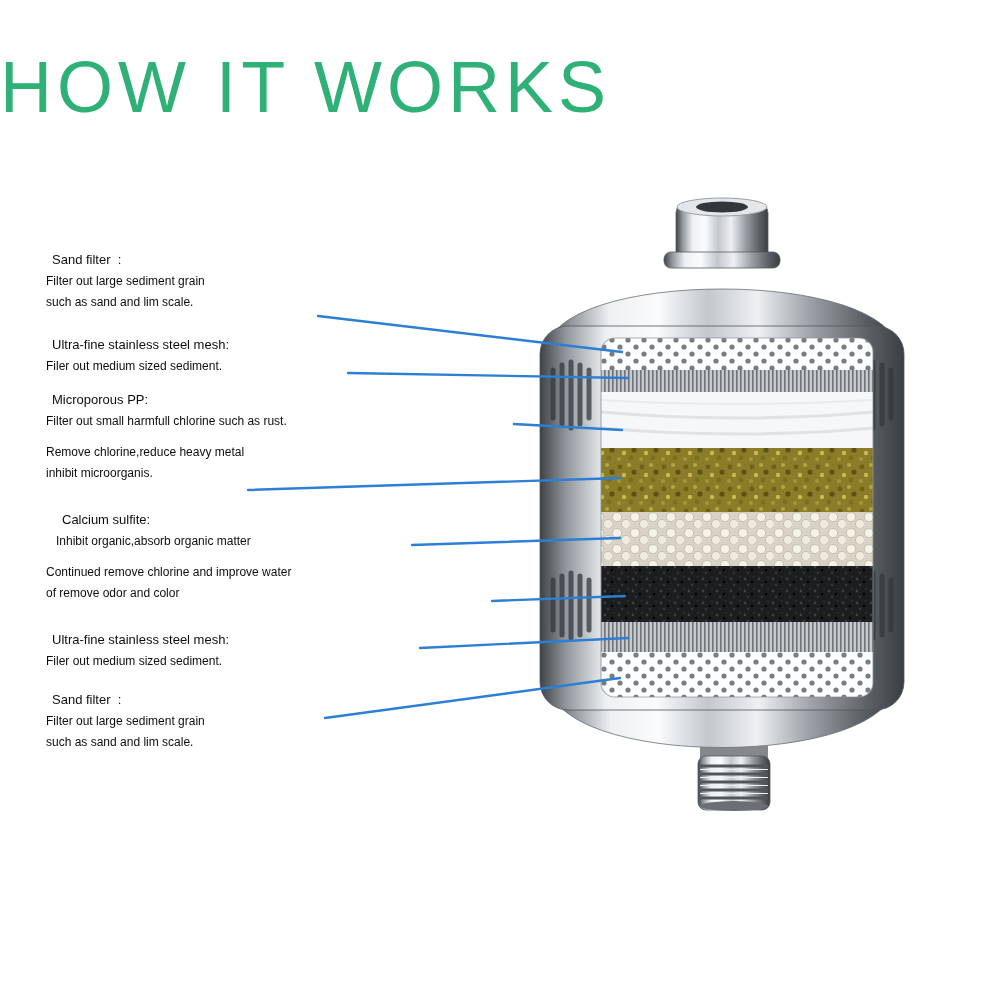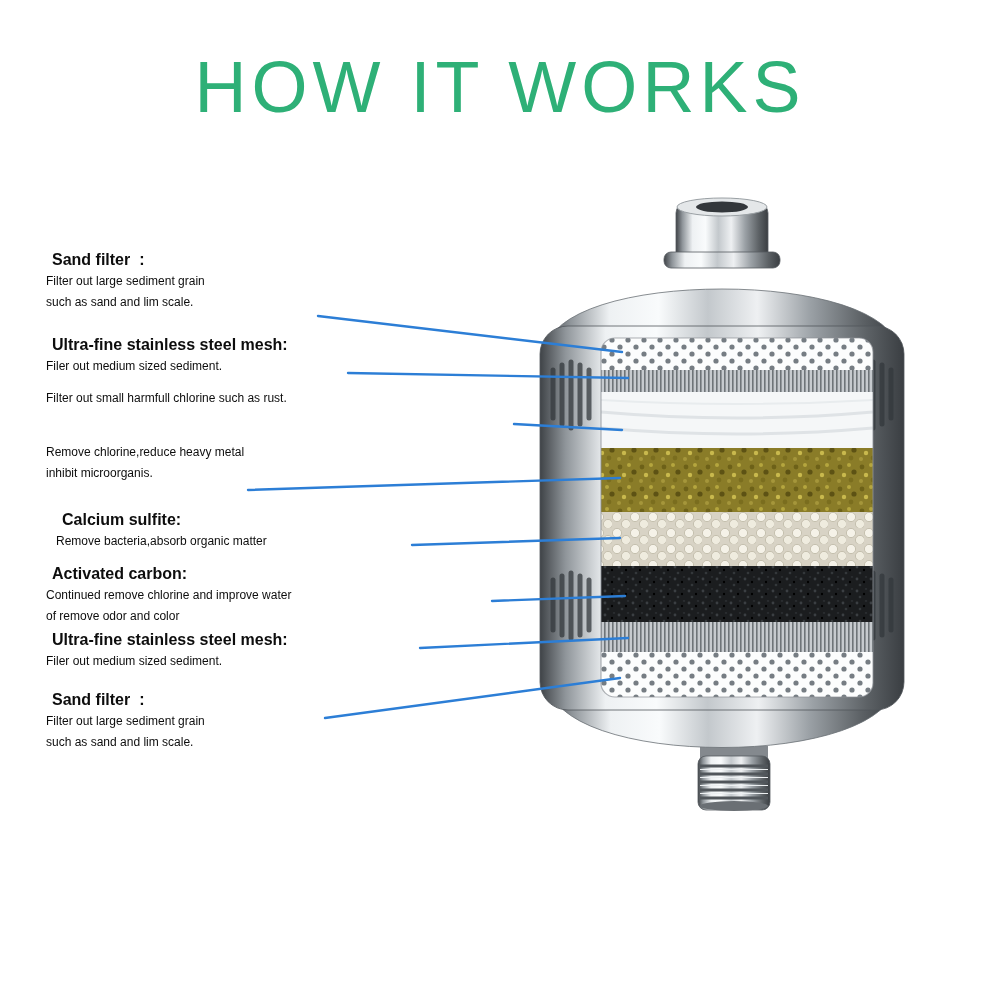--- a/index.html
+++ b/index.html
@@ -5,27 +5,26 @@
   * { margin:0; padding:0; box-sizing:border-box; }
   html,body { width:1000px; height:1000px; }
   body {
     background:#ffffff;
     font-family:"Liberation Sans", sans-serif;
     position:relative;
     overflow:hidden;
   }
   .title {
     position:absolute; top:46px; left:0; width:100%;
-    text-align:center;
     font-size:72px; font-weight:400; letter-spacing:.07em;
     color:#2eb077;
   }
   .diagram-svg { position:absolute; left:0; top:0; width:1000px; height:1000px; }
   .label { position:absolute; width:540px; color:#0d0d0d; }
-  .label-h { font-weight:700; font-size:16px; line-height:23px; white-space:pre; padding-left:6px; }
+  .label-h { font-weight:400; font-size:13px; line-height:23px; white-space:pre; padding-left:6px; }
   .label-d { font-size:12px; line-height:21px; white-space:pre-line; }
 </style>
 </head>
 <body>
 
 <h1 class="title">HOW IT WORKS</h1>
 
 <svg class="diagram-svg" viewBox="0 0 1000 1000" aria-hidden="true">
   <defs>
     <linearGradient id="gChrome" x1="0" y1="0" x2="1" y2="0">
@@ -167,35 +166,35 @@
   <div class="label-d">Filter out large sediment grain
 such as sand and lim scale.</div>
 </div>
 
 <div class="label" style="left:46px; top:333px;">
   <div class="label-h">Ultra-fine stainless steel mesh:</div>
   <div class="label-d">Filer out medium sized sediment.</div>
 </div>
 
 <div class="label" style="left:46px; top:388px;">
+  <div class="label-h">Microporous PP:</div>
   <div class="label-d">Filter out small harmfull chlorine such as rust.</div>
 </div>
 
 <div class="label" style="left:46px; top:442px;">
   <div class="label-d">Remove chlorine,reduce heavy metal
 inhibit microorganis.</div>
 </div>
 
 <div class="label" style="left:56px; top:508px;">
   <div class="label-h">Calcium sulfite:</div>
-  <div class="label-d">Remove bacteria,absorb organic matter</div>
+  <div class="label-d">Inhibit organic,absorb organic matter</div>
 </div>
 
 <div class="label" style="left:46px; top:562px;">
-  <div class="label-h">Activated carbon:</div>
   <div class="label-d">Continued remove chlorine and improve water
 of remove odor and color</div>
 </div>
 
 <div class="label" style="left:46px; top:628px;">
   <div class="label-h">Ultra-fine stainless steel mesh:</div>
   <div class="label-d">Filer out medium sized sediment.</div>
 </div>
 
 <div class="label" style="left:46px; top:688px;">

